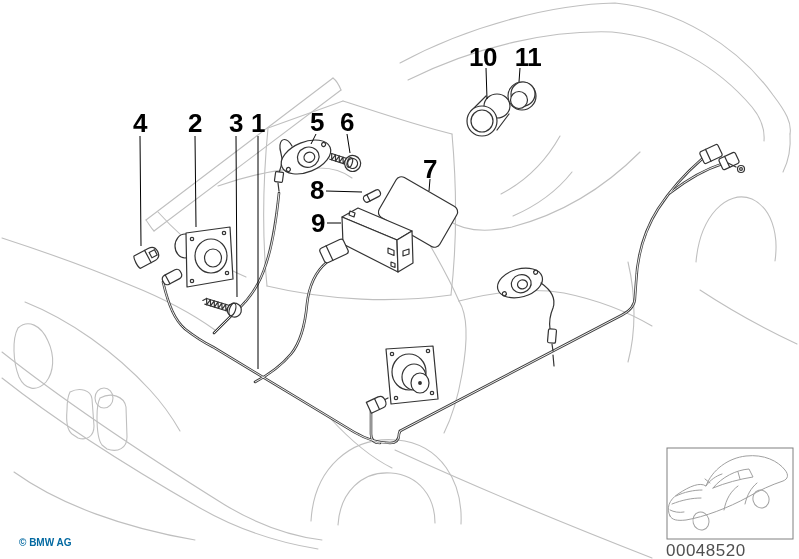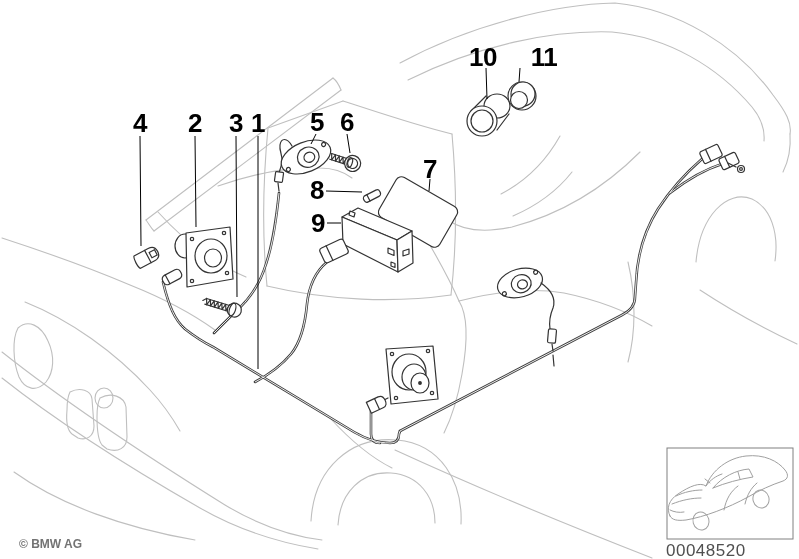--- a/index.html
+++ b/index.html
@@ -7,21 +7,21 @@
     position:relative;width:799px;height:559px;background:#ffffff;
     font-family:"Liberation Sans",sans-serif;overflow:hidden;
   }
   .stage svg{position:absolute;left:0;top:0;}
   .callout{
     position:absolute;transform:translate(-50%,-50%);
     font-weight:bold;font-size:26px;line-height:1;color:#000;
     letter-spacing:-0.5px;user-select:none;
   }
   .copyright{
-    position:absolute;left:19px;top:537px;font-size:12px;font-weight:bold;color:#737373;
+    position:absolute;left:19px;top:537px;font-size:10px;font-weight:bold;color:#0369a1;
   }
   .diagram-number{
     position:absolute;left:666px;top:541px;font-size:17px;color:#4f4f4f;letter-spacing:.5px;
   }
 </style>
 </head>
 <body>
 
 <div class="stage">
 
@@ -261,17 +261,17 @@
   <div class="callout" style="left:140px;top:123px">4</div>
   <div class="callout" style="left:195px;top:123px">2</div>
   <div class="callout" style="left:236px;top:123px">3</div>
   <div class="callout" style="left:258px;top:123px">1</div>
   <div class="callout" style="left:317px;top:122px">5</div>
   <div class="callout" style="left:347px;top:122px">6</div>
   <div class="callout" style="left:430px;top:169px">7</div>
   <div class="callout" style="left:317px;top:190px">8</div>
   <div class="callout" style="left:318px;top:223px">9</div>
   <div class="callout" style="left:483px;top:57px">10</div>
-  <div class="callout" style="left:544px;top:57px">11</div>
+  <div class="callout" style="left:528px;top:57px">11</div>
 
   <div class="copyright">© BMW AG</div>
   <div class="diagram-number">00048520</div>
 </div>
 
 </body></html>

